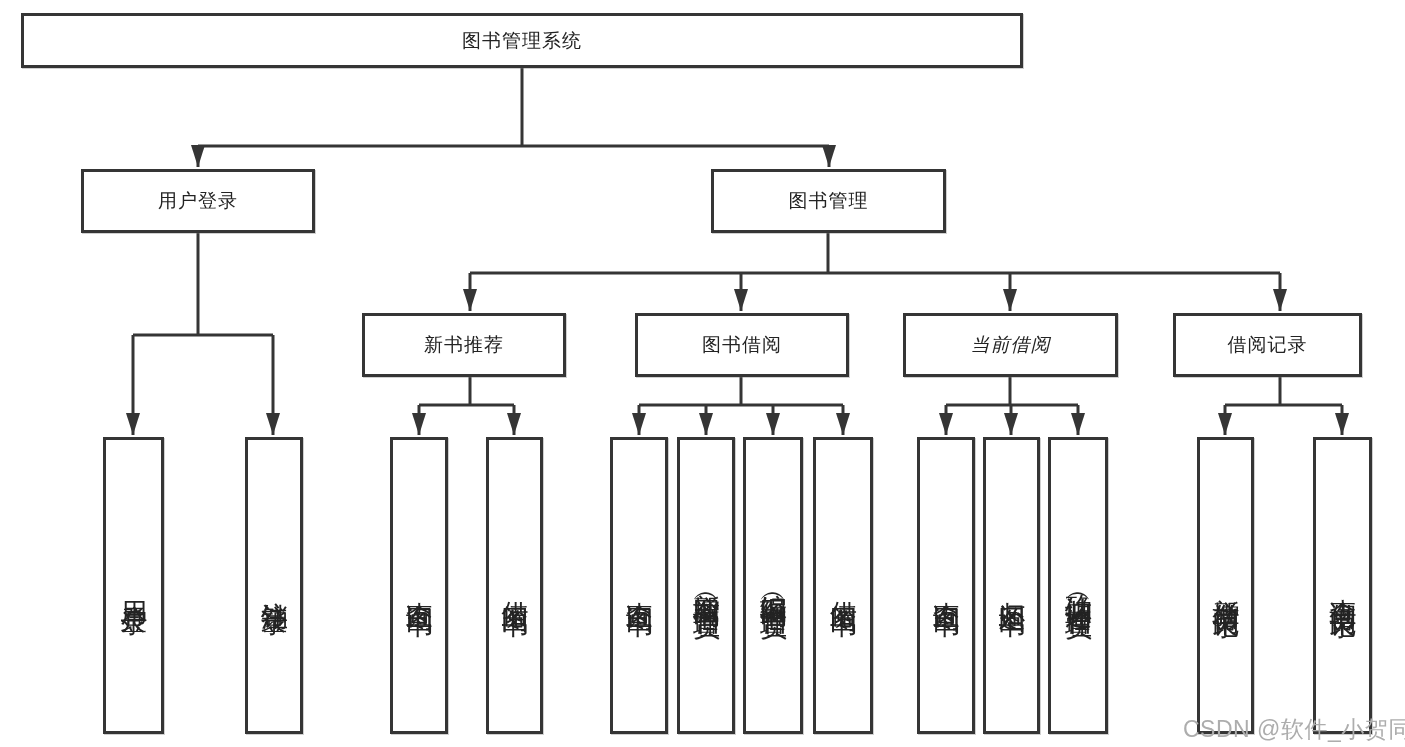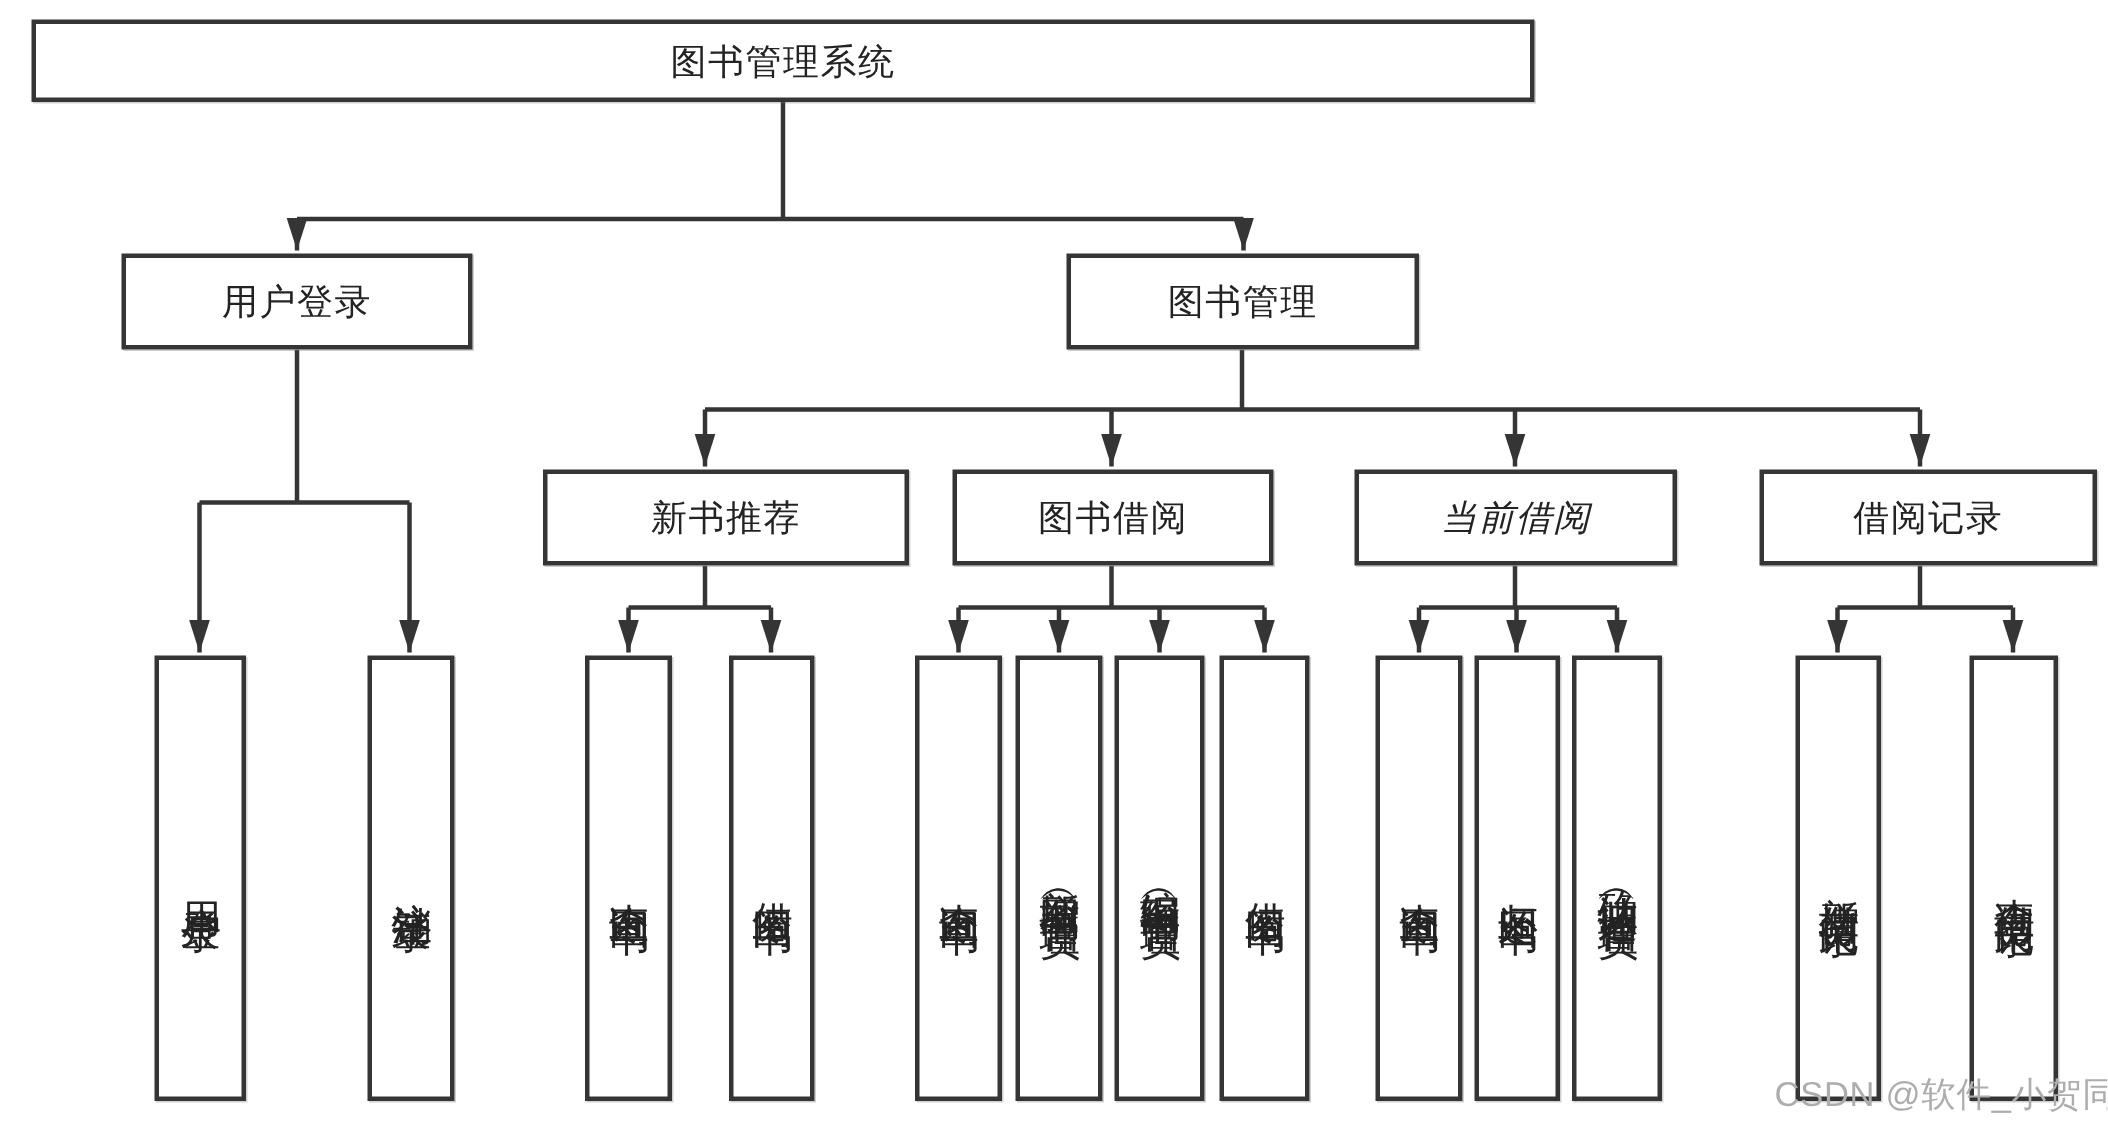--- a/index.html
+++ b/index.html
@@ -10,21 +10,21 @@
     font-family:"Liberation Sans",sans-serif;
     overflow:hidden;
   }
   #connectors{position:absolute;left:0;top:0;width:1405px;height:747px;}
   .hbox{
     position:absolute;
     box-sizing:border-box;
     border:3px solid #353535;
     background:#ffffff;
     display:flex;align-items:center;justify-content:center;
-    font-size:24px;color:#232323;letter-spacing:1px;
+    font-size:19px;color:#232323;letter-spacing:1px;
     box-shadow:1px 1px 0 rgba(120,120,120,0.35);
   }
   .vbox{
     position:absolute;
     box-sizing:border-box;
     border:3px solid #353535;
     background:#ffffff;
     display:flex;align-items:center;justify-content:center;
     box-shadow:1px 1px 0 rgba(120,120,120,0.35);
   }
@@ -102,30 +102,30 @@
     <span>图书管理系统</span>
   </div>
 
   <div class="hbox" style="left:81px;top:169px;width:234px;height:64px;">
     <span>用户登录</span>
   </div>
   <div class="hbox" style="left:711px;top:169px;width:235px;height:64px;align-items:center;">
     <span>图书管理</span>
   </div>
 
-  <div class="hbox" style="left:362px;top:313px;width:244px;height:64px;">
+  <div class="hbox" style="left:362px;top:313px;width:204px;height:64px;">
     <span>新书推荐</span>
   </div>
   <div class="hbox" style="left:635px;top:313px;width:214px;height:64px;">
     <span>图书借阅</span>
   </div>
   <div class="hbox" style="left:903px;top:313px;width:215px;height:64px;font-style:italic;">
     <span>当前借阅</span>
   </div>
-  <div class="hbox" style="left:1173px;top:313px;width:225px;height:64px;">
+  <div class="hbox" style="left:1173px;top:313px;width:189px;height:64px;">
     <span>借阅记录</span>
   </div>
 
   <div class="vbox" style="left:103px;top:437px;width:61px;height:297px;">
     <span>用户登录</span>
   </div>
   <div class="vbox" style="left:245px;top:437px;width:58px;height:297px;">
     <span>注销登录</span>
   </div>
 

